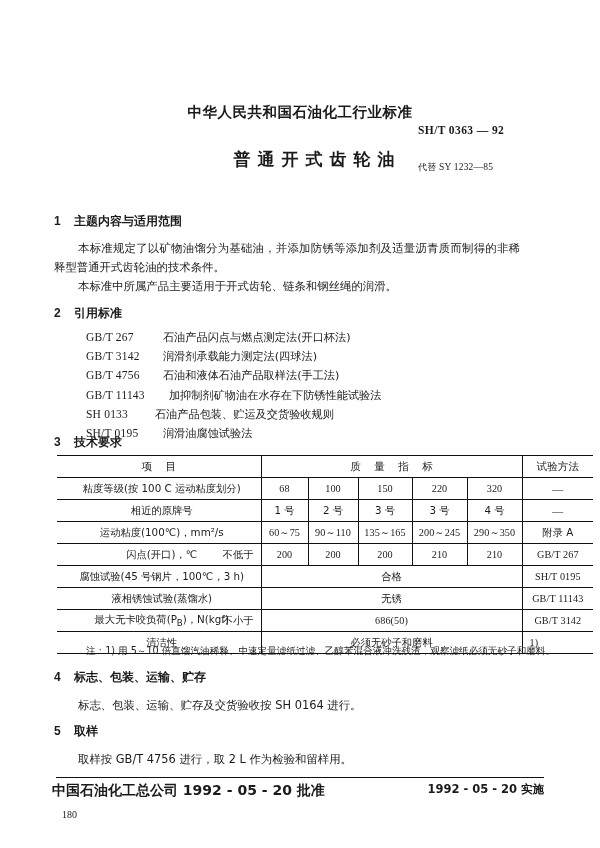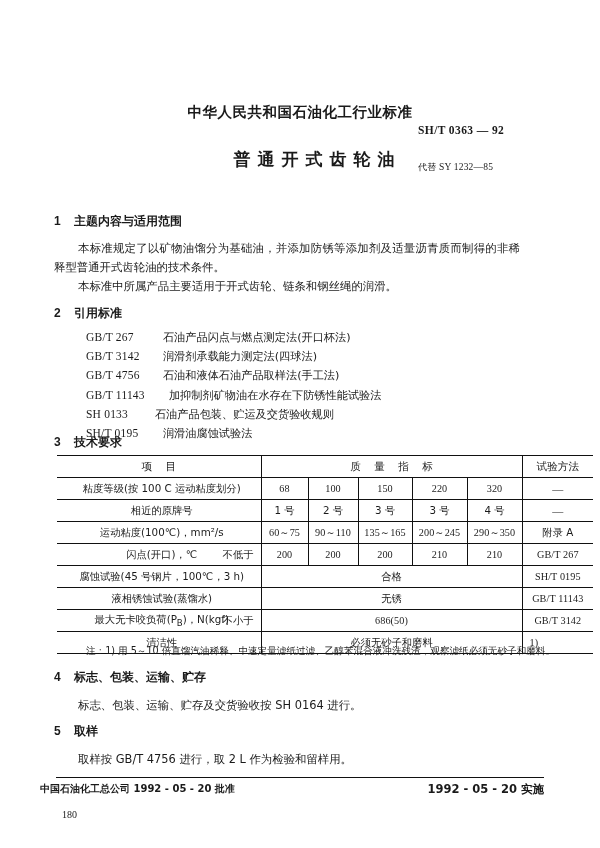--- a/index.html
+++ b/index.html
@@ -192,25 +192,25 @@
   .foot-rule {
     position: absolute;
     left: 56px;
     top: 777px;
     width: 488px;
     height: 0;
     border-top: 1.6px solid #111;
   }
   .foot-left {
     position: absolute;
-    left: 40px;
+    left: 52px;
     top: 782px;
     font-family: "DejaVu Sans", "Liberation Sans", sans-serif;
     font-weight: bold;
-    font-size: 10px;
+    font-size: 14px;
   }
   .foot-right {
     position: absolute;
     right: 56px;
     top: 782px;
     font-family: "DejaVu Sans", "Liberation Sans", sans-serif;
     font-weight: bold;
     font-size: 11.5px;
   }
   .page-num {

